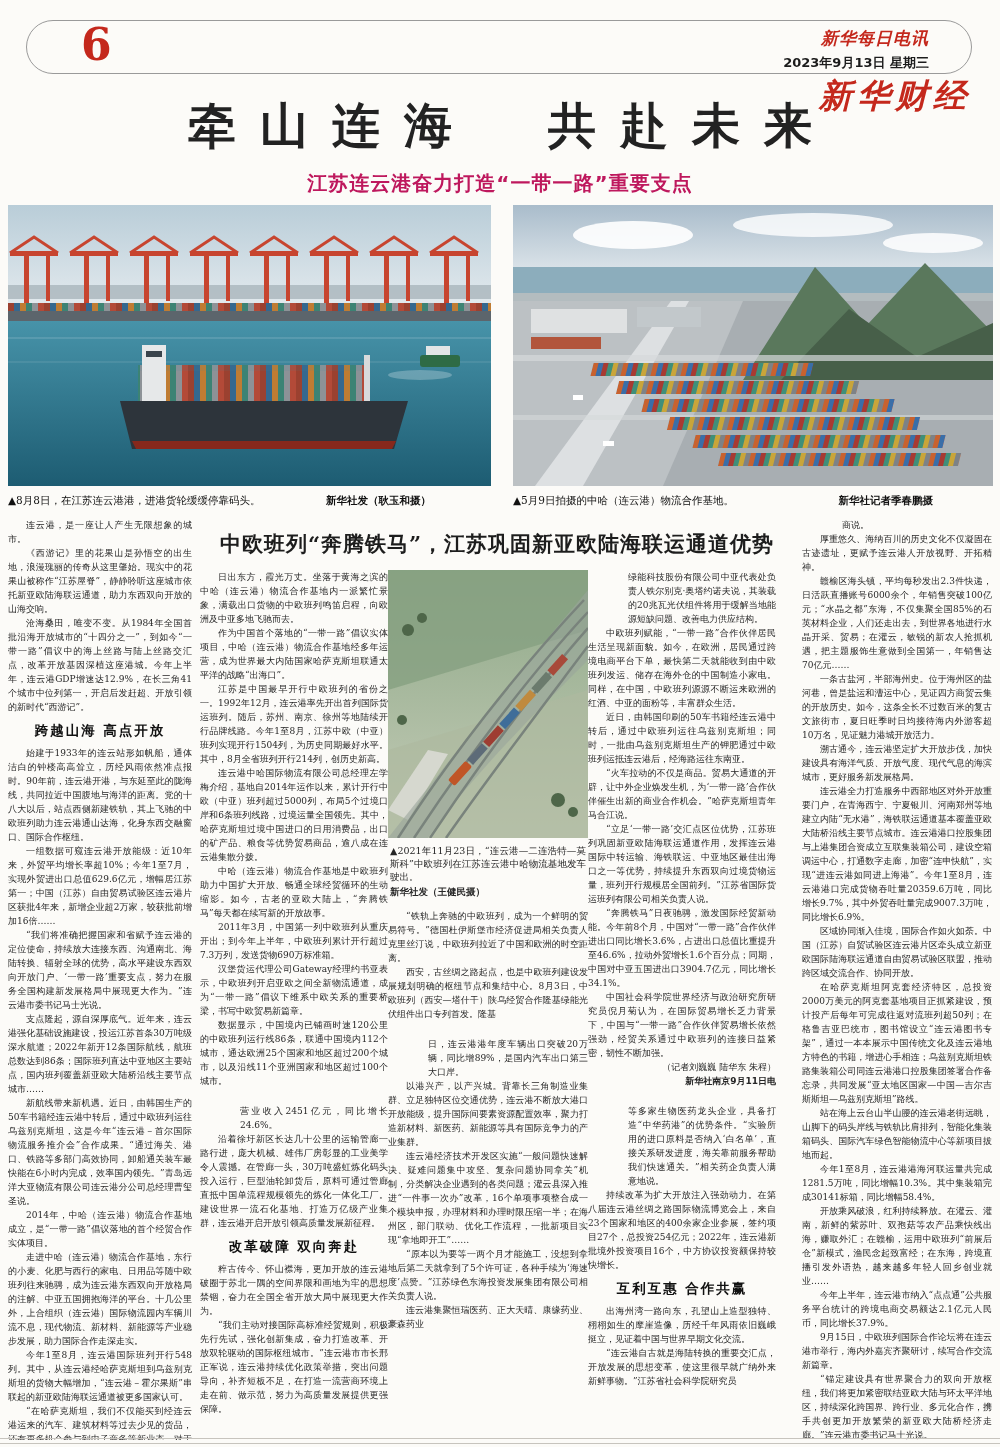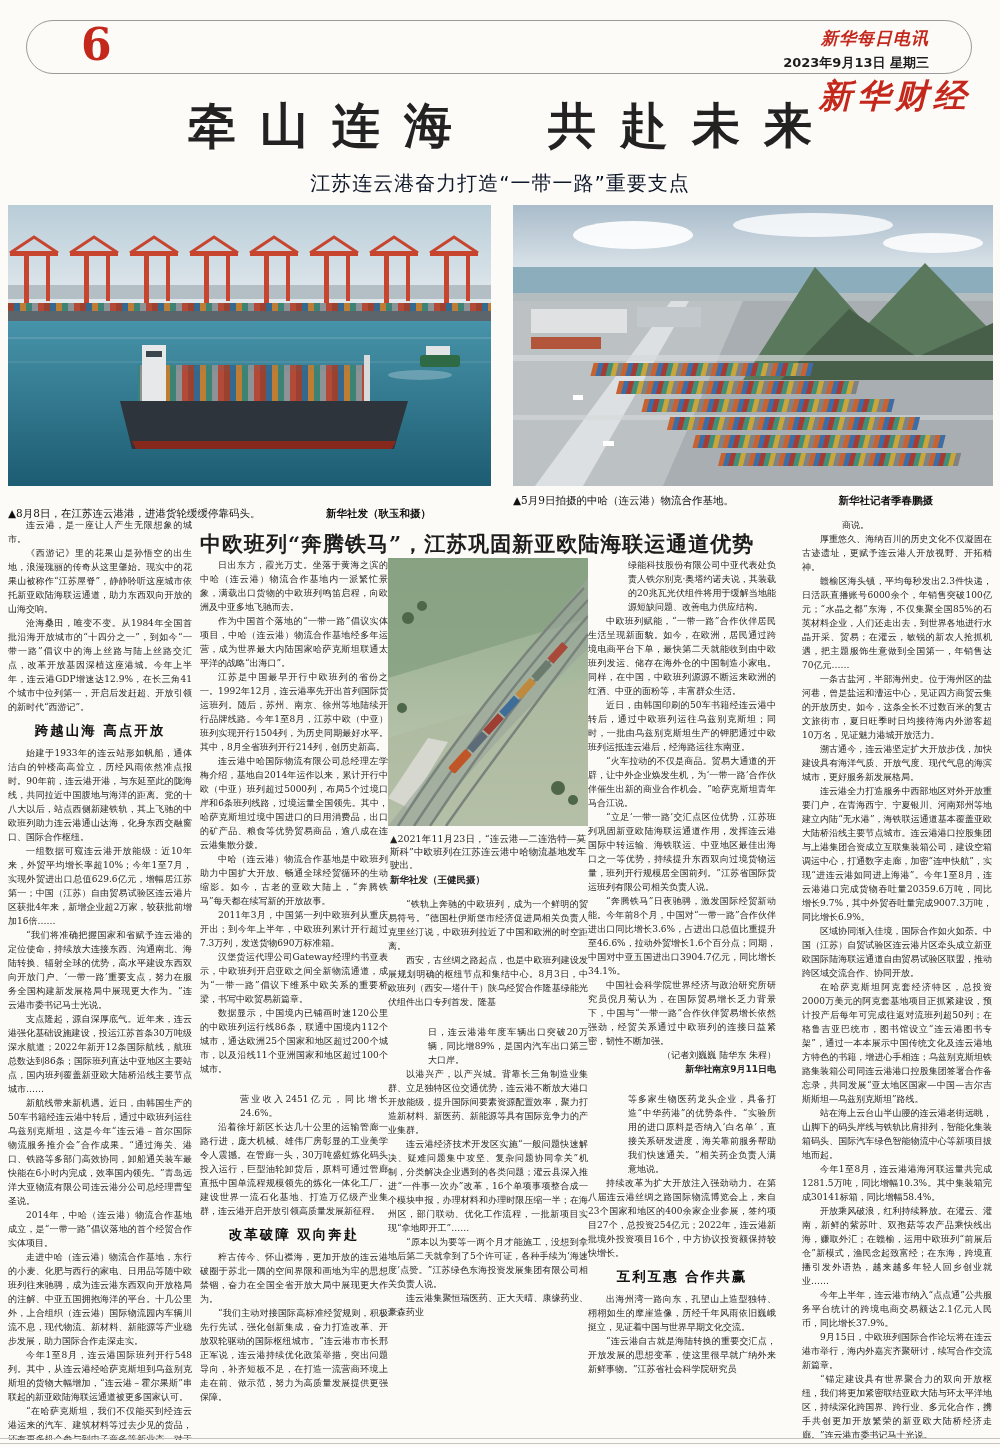--- a/index.html
+++ b/index.html
@@ -10,40 +10,40 @@
             border:1.5px solid #9a9a9a;border-radius:28px;background:#fcfbf8;}
   .page-num{position:absolute;left:54px;top:-2px;font-size:44px;font-weight:bold;color:#c4281c;}
   .brand{position:absolute;left:0;right:0;top:5px;text-align:right;font-size:33px;font-weight:900;
          color:#c4281c;font-style:italic;letter-spacing:5px;margin-top:48px;}
   .mast-right{position:absolute;right:42px;top:6px;text-align:right;}
   .paper-logo{color:#c4281c;font-weight:900;font-size:17px;font-style:italic;letter-spacing:1px;}
   .date-line{font-size:13px;color:#1c1c1c;margin-top:4px;font-family:"DejaVu Sans",sans-serif;font-weight:bold;}
   
   .headline{position:absolute;top:94px;left:0;width:100%;text-align:center;font-size:48px;font-weight:900;
             letter-spacing:24px;text-indent:24px;color:#222;}
-  .subhead{position:absolute;top:170px;left:0;width:100%;text-align:center;font-size:20px;font-weight:normal;
-           color:#0f172a;font-family:"DejaVu Sans",sans-serif;letter-spacing:1px;}
+  .subhead{position:absolute;top:170px;left:0;width:100%;text-align:center;font-size:20px;font-weight:bold;
+           color:#be185d;font-family:"DejaVu Sans",sans-serif;letter-spacing:1px;}
   
   .photo{position:absolute;top:205px;height:281px;overflow:hidden;background:#9db3c0;}
   .photo svg{display:block;width:100%;height:100%;}
   #photoL{left:8px;width:483px;}
   #photoR{left:513px;width:480px;}
   .photo-cap{position:absolute;top:493px;display:flex;justify-content:space-between;gap:8px;
              font-size:10.5px;color:#111;line-height:14px;}
-  #capL{left:8px;width:483px;margin-top:13px;}
+  #capL{left:8px;width:483px;}
   #capR{left:513px;width:480px;}
   .cap-text{font-weight:normal;}
   .cap-credit{font-family:"DejaVu Sans",sans-serif;font-weight:bold;white-space:nowrap;padding-right:60px;}
   
   .bodycol{position:absolute;top:518px;height:922px;overflow:hidden;
            font-size:9px;line-height:14px;text-align:justify;}
   #colL{left:8px;width:184px;}
   #colR{left:802px;width:190px;}
   .mid{position:absolute;left:200px;top:518px;width:594px;height:922px;overflow:hidden;}
-  .mid-headline{text-align:left;font-size:21px;font-weight:900;margin:12px 0 0;letter-spacing:1px;color:#1d1d1d;}
+  .mid-headline{text-align:center;font-size:21px;font-weight:900;margin:12px 0 12px;letter-spacing:1px;color:#1d1d1d;}
   .mid-cols{display:flex;}
   .mcol{font-size:9px;line-height:14px;text-align:justify;overflow:hidden;height:846px;}
   #mcolA{width:188px;}
   #mcolB{width:200px;}
   #mcolC{width:188px;}
   .train-photo{width:200px;height:268px;overflow:hidden;background:#a7b4a0;}
   .train-photo svg{display:block;width:100%;height:100%;}
   .train-cap{font-size:9.5px;line-height:13px;margin:6px 2px 2px;text-align:justify;}
   .train-credit{text-align:left;font-weight:bold;font-family:"DejaVu Sans",sans-serif;
                 font-size:9.5px;margin:2px 2px 10px;}

